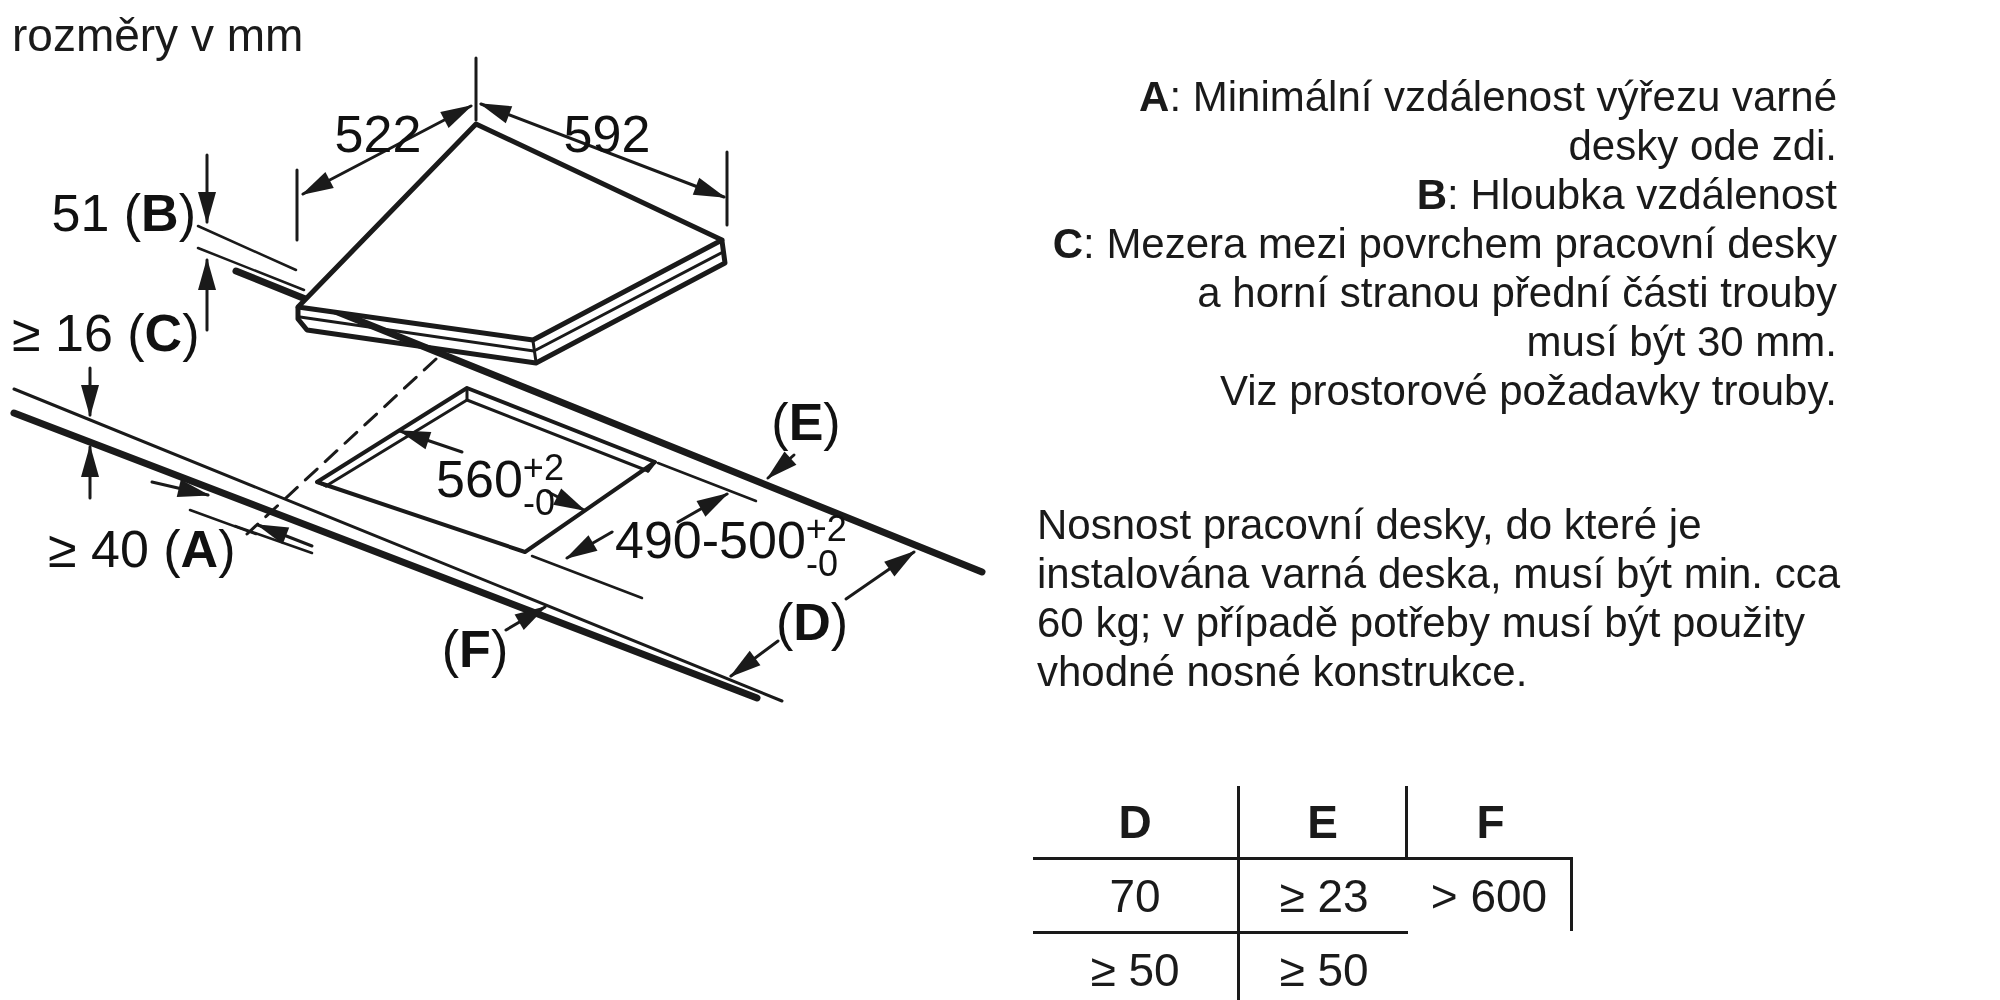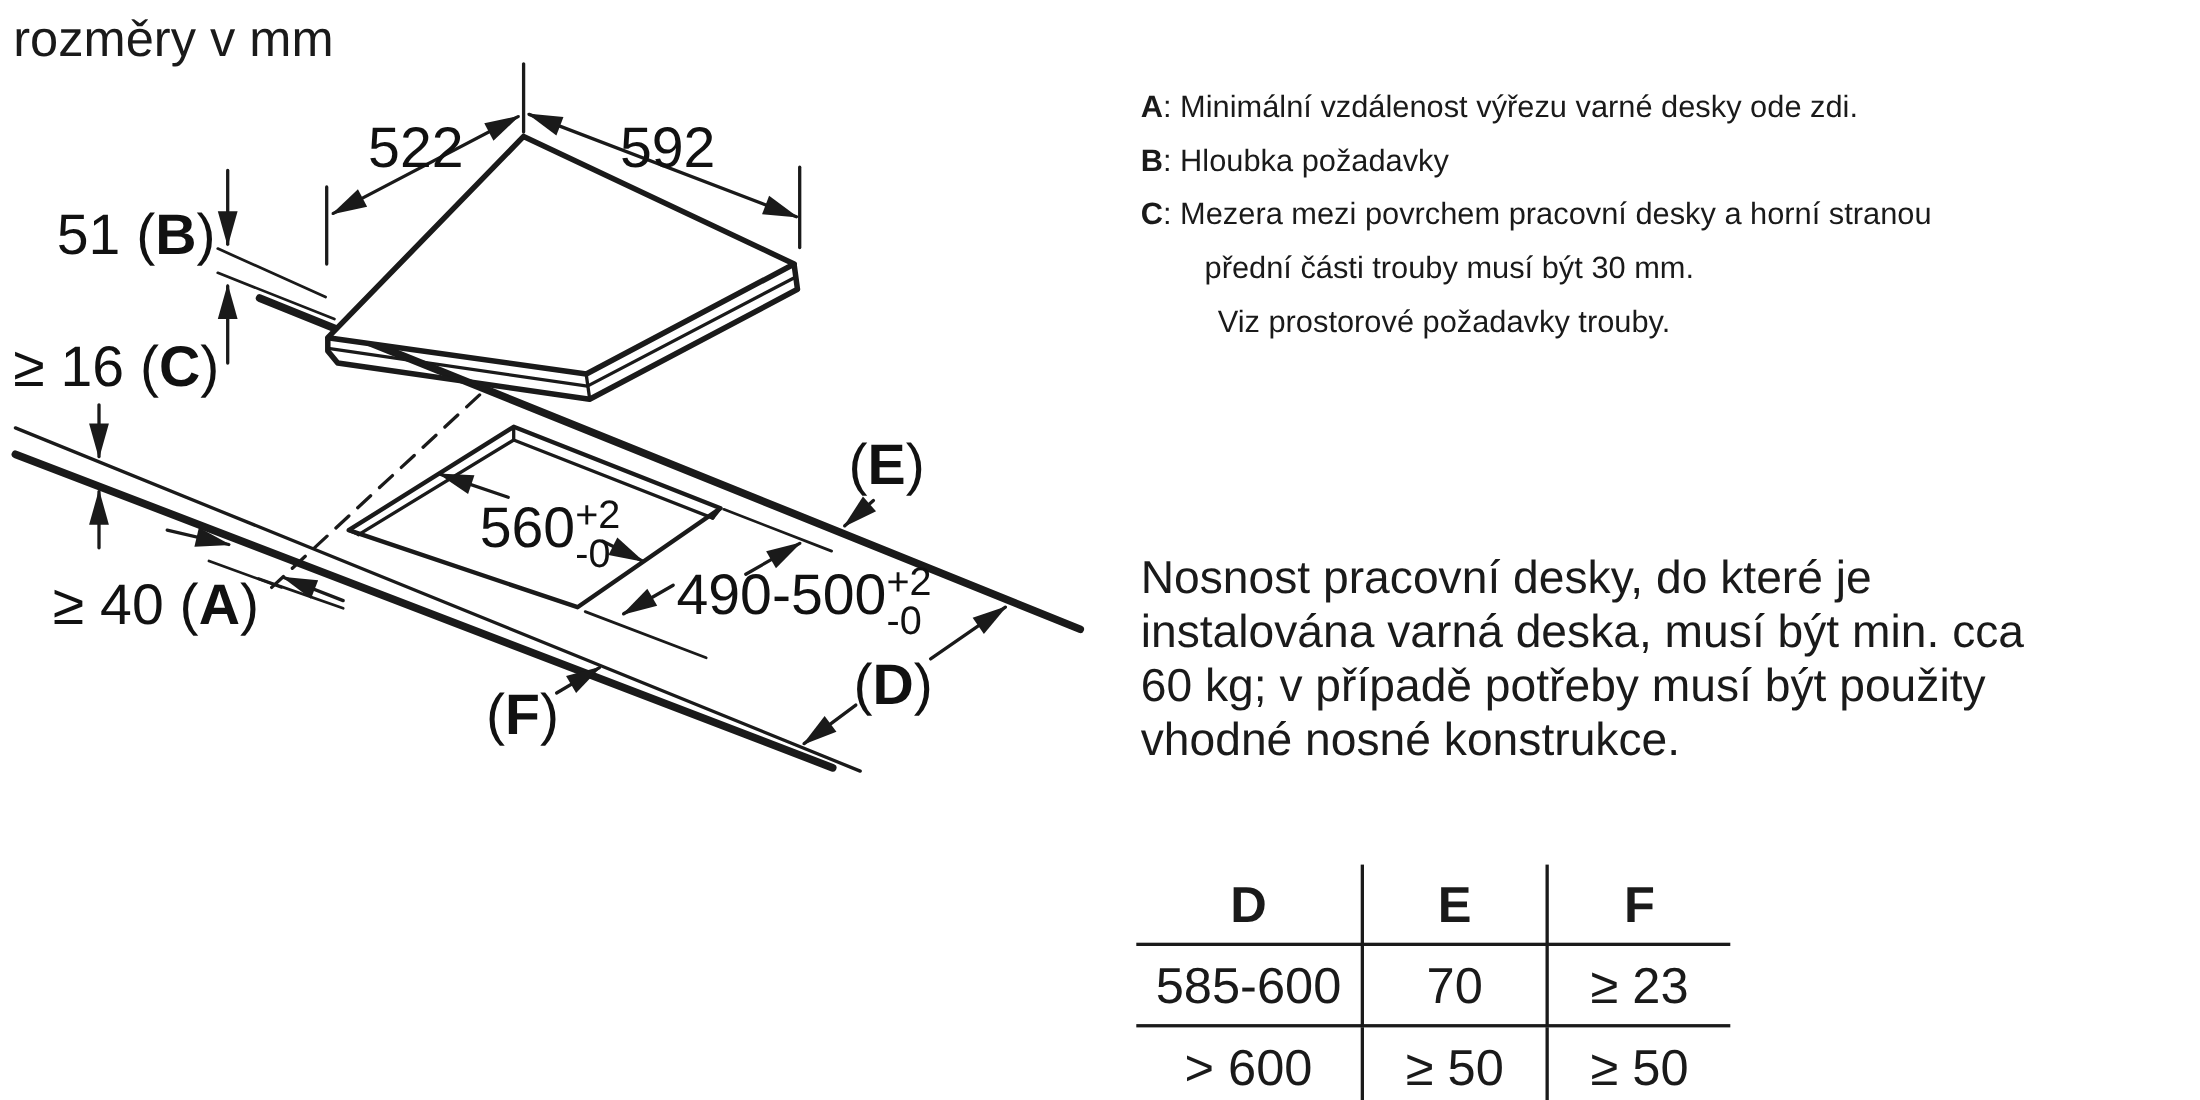--- a/index.html
+++ b/index.html
@@ -3,21 +3,21 @@
 <meta charset="utf-8">
 <style>
   html,body{margin:0;padding:0;}
   body{font-family:"Liberation Sans", sans-serif; color:#1a1a1a; background:#ffffff;}
   .page{position:relative;width:2000px;height:1000px;background:#ffffff;overflow:hidden;}
   .title{position:absolute;left:12px;top:8px;font-size:46px;color:#1a1a1a;}
   svg.diagram{position:absolute;left:0;top:0;}
   svg .dlabel{font-size:52px;fill:#111;}
   svg .dsmall{font-size:36px;fill:#111;}
   svg .bold{font-weight:bold;}
-  .legend{position:absolute;left:1037px;top:72px;width:800px;font-size:28px;line-height:49px;}
+  .legend{position:absolute;left:1037px;top:72px;width:800px;font-size:42px;line-height:49px;text-align:right;}
   .legend-item{padding-left:58px;text-indent:-58px;}
   .lkey{font-weight:bold;}
   .lcont{text-indent:0;margin-left:12px;}
   .note{position:absolute;left:1037px;top:452px;width:830px;font-size:42px;line-height:49px;margin-top:48px;}
   .dim-table{position:absolute;left:1033px;top:786px;width:540px;border-collapse:collapse;display:grid;grid-template-columns:207px 168px 165px;}
   .dt-cell{height:71px;display:flex;align-items:center;justify-content:center;font-size:46px;}
   .dt-head{font-weight:bold;}
   .cb{border-bottom:3px solid #1a1a1a;}
   .cr{border-right:3px solid #1a1a1a;}
 </style>
@@ -96,31 +96,30 @@
     <text class="dlabel" x="48" y="567" text-anchor="start"><tspan>≥ 40 (</tspan><tspan class="bold">A</tspan><tspan>)</tspan></text>
     <text class="dlabel" x="500" y="497" text-anchor="middle"><tspan>560</tspan><tspan class="dsmall" dy="-17">+2</tspan><tspan class="dsmall" dx="-41" dy="35">-0</tspan></text>
     <text class="dlabel" x="615" y="558" text-anchor="start"><tspan>490-500</tspan><tspan class="dsmall" dy="-17">+2</tspan><tspan class="dsmall" dx="-41" dy="35">-0</tspan></text>
     <text class="dlabel" x="806" y="440" text-anchor="middle"><tspan>(</tspan><tspan class="bold">E</tspan><tspan>)</tspan></text>
     <text class="dlabel" x="812" y="640" text-anchor="middle"><tspan>(</tspan><tspan class="bold">D</tspan><tspan>)</tspan></text>
     <text class="dlabel" x="475" y="667" text-anchor="middle"><tspan>(</tspan><tspan class="bold">F</tspan><tspan>)</tspan></text>
   </svg>
 
   <div class="legend">
     <div class="legend-item"><span class="lkey">A</span><span>: </span><span>Minimální vzdálenost výřezu varné desky ode zdi.</span></div>
-    <div class="legend-item"><span class="lkey">B</span><span>: </span><span>Hloubka požadavky</span></div>
+    <div class="legend-item"><span class="lkey">B</span><span>: </span><span>Hloubka vzdálenost</span></div>
     <div class="legend-item"><span class="lkey">C</span><span>: </span><span>Mezera mezi povrchem pracovní desky a horní stranou přední části trouby musí být 30 mm.</span><div class="lcont">Viz prostorové požadavky trouby.</div></div>
   </div>
 
   <div class="note">Nosnost pracovní desky, do které je instalována varná deska, musí být min. cca 60 kg; v případě potřeby musí být použity vhodné nosné konstrukce.</div>
 
   <div class="dim-table">
     <div class="dt-cell dt-head cb cr">D</div>
     <div class="dt-cell dt-head cb cr">E</div>
     <div class="dt-cell dt-head cb">F</div>
-    <div class="dt-cell cb cr">585-600</div>
     <div class="dt-cell cb cr">70</div>
     <div class="dt-cell cb">≥ 23</div>
     <div class="dt-cell cr">&gt; 600</div>
     <div class="dt-cell cr">≥ 50</div>
     <div class="dt-cell">≥ 50</div>
   </div>
 
 </div>
 
 </body></html>

